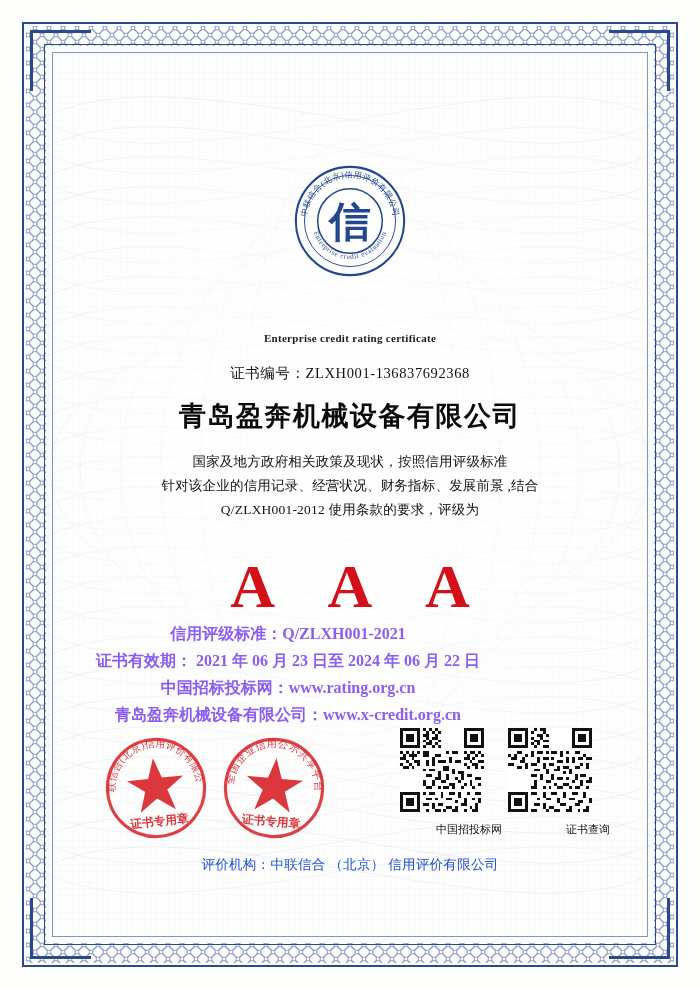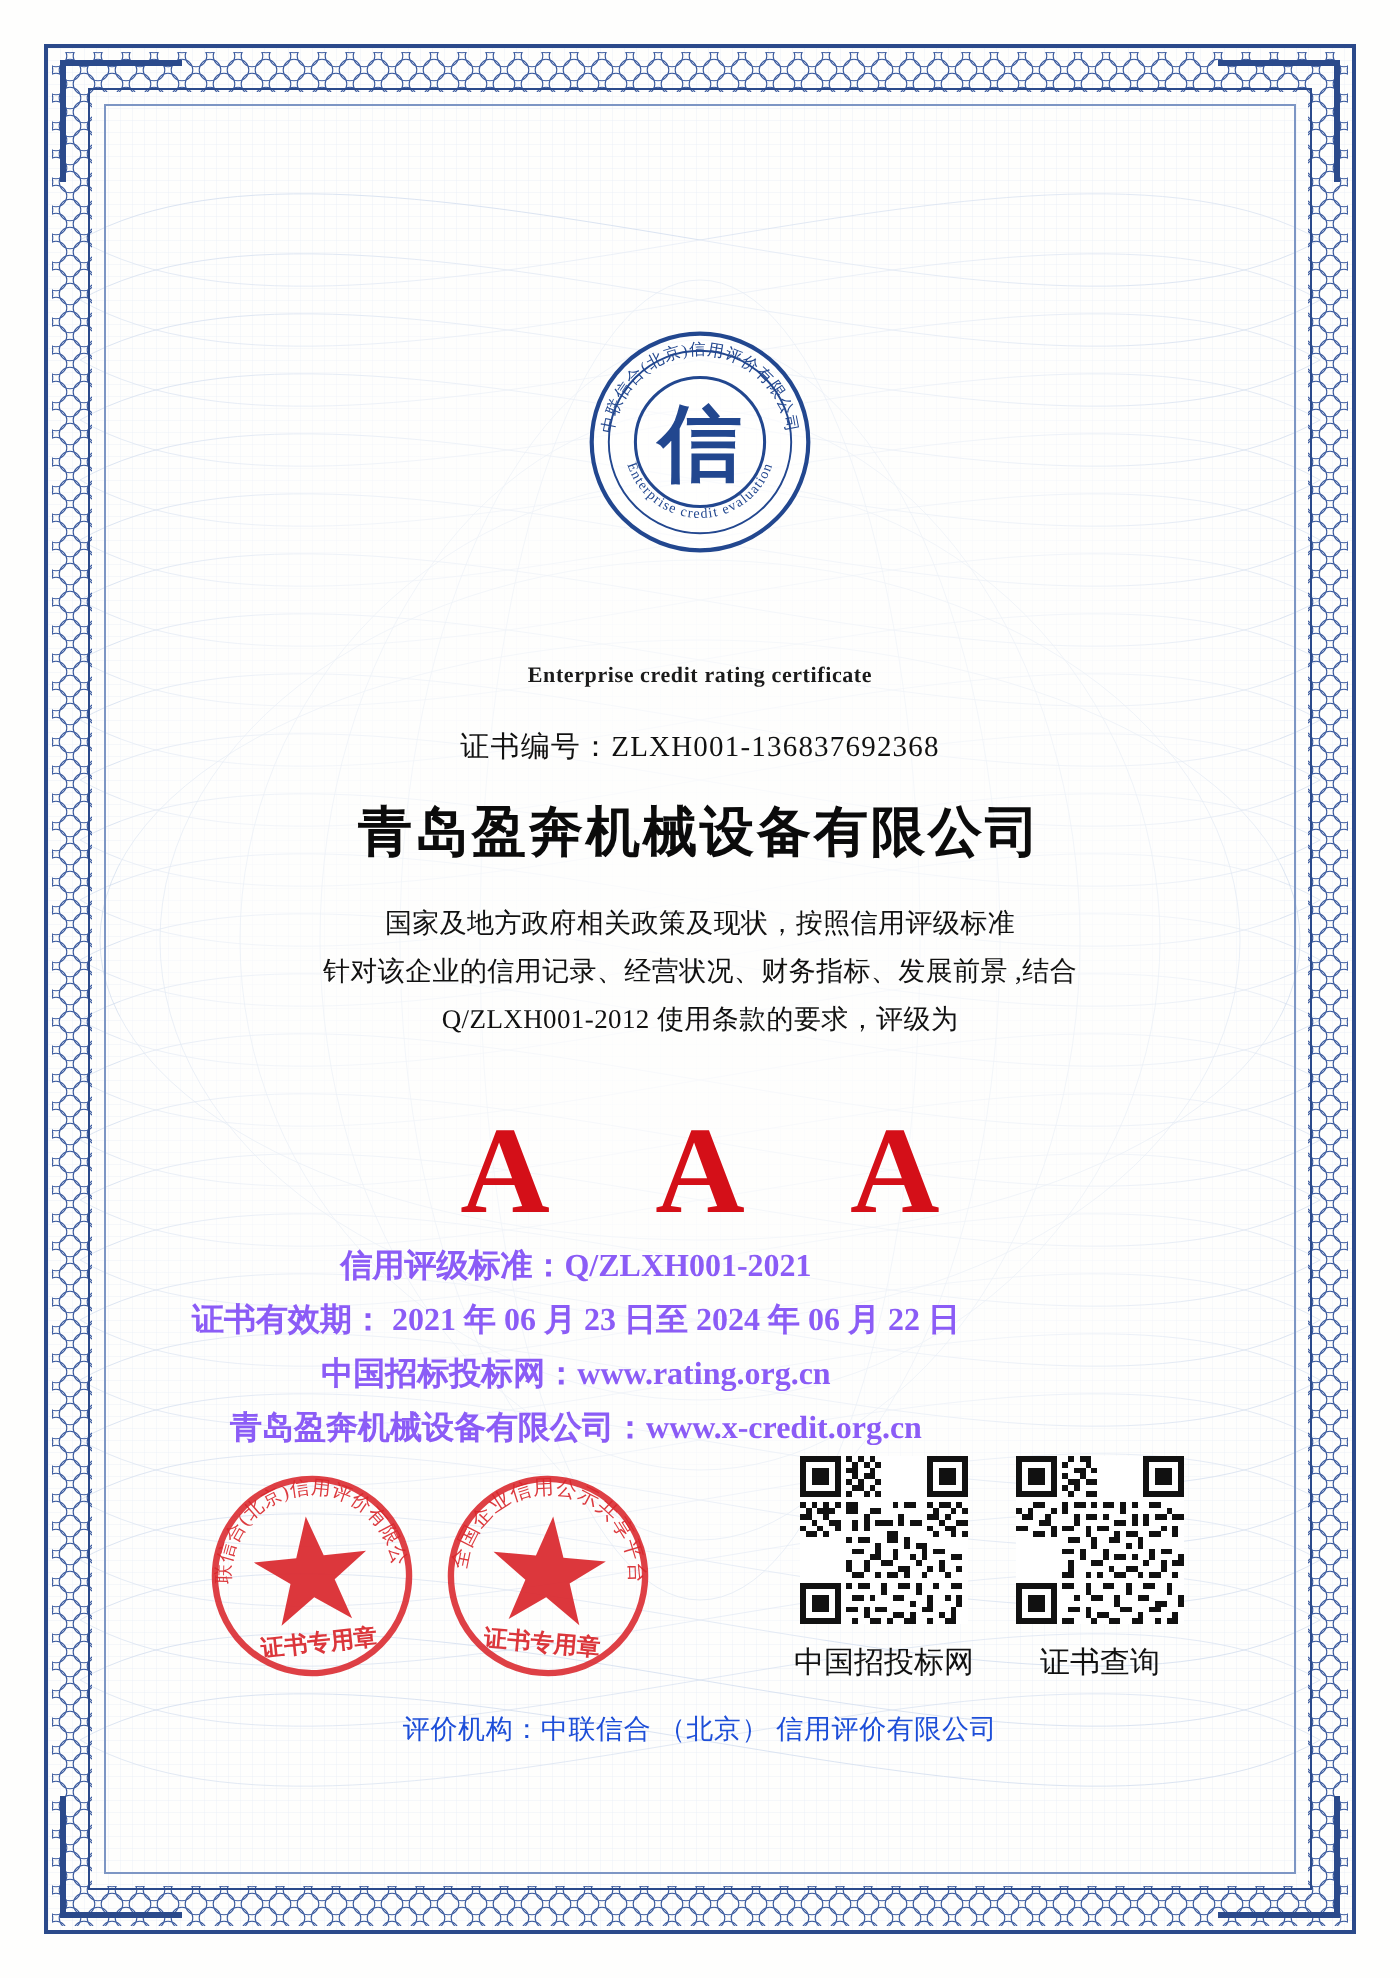--- a/index.html
+++ b/index.html
@@ -174,24 +174,24 @@
     position: absolute;
     width: 84px;
     height: 84px;
     background: #fff;
   }
   .qr-1 { left: 340px; top: 668px; }
   .qr-2 { left: 448px; top: 668px; }
 
   .qr-label {
     position: absolute;
-    font-size: 15px;
+    font-size: 11px;
     color: #111;
     width: 120px;
-    text-align: center;
+    text-align: right;
   }
   .qr-label-1 { left: 322px; top: 762px; }
   .qr-label-2 { left: 430px; top: 762px; }
 
   .issuer {
     position: absolute;
     left: 0; right: 0;
     top: 796px;
     font-size: 13.5px;
     color: #1d4ed8;

